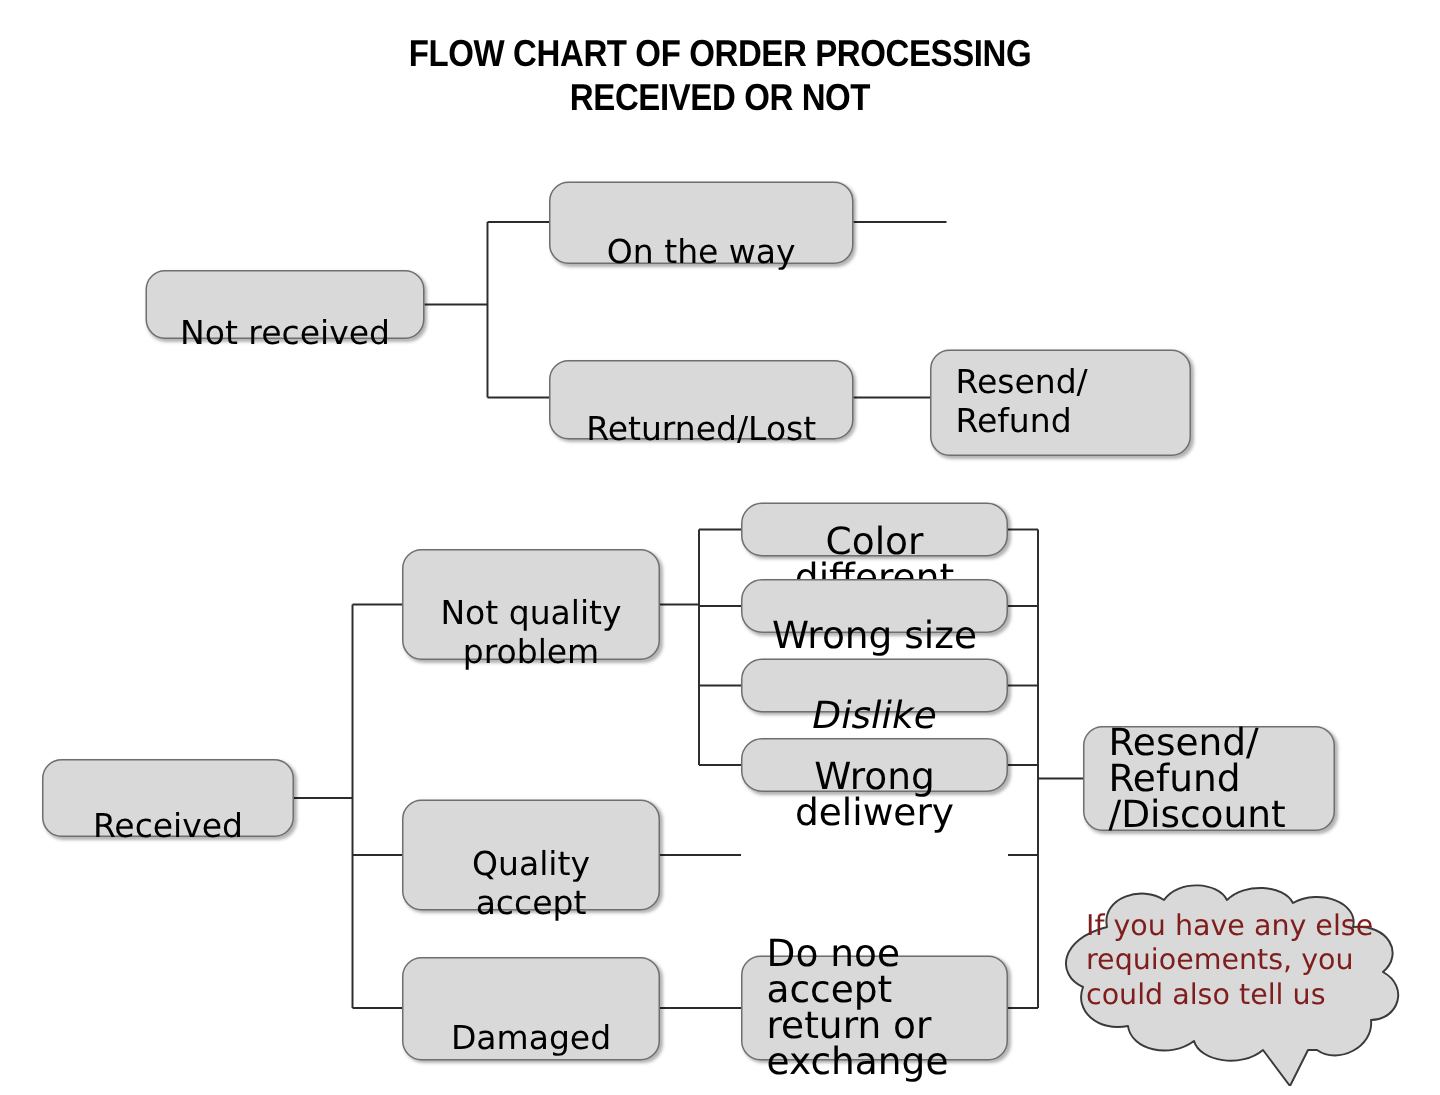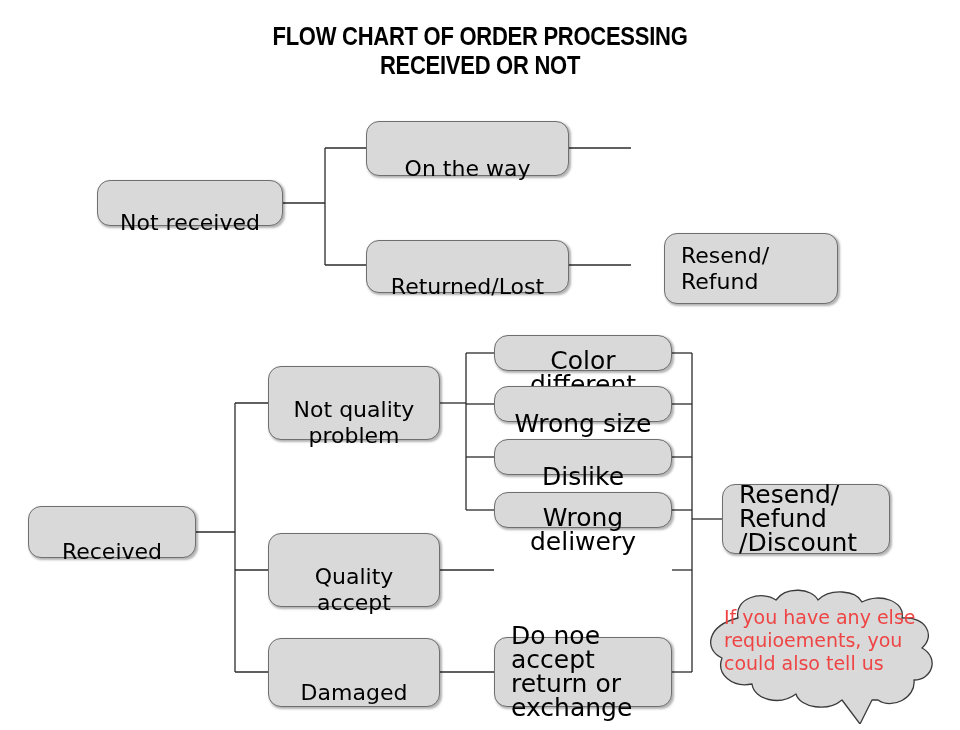--- a/index.html
+++ b/index.html
@@ -82,21 +82,21 @@
     stroke-width: 1.3;
     stroke-linejoin: round;
   }
   #bubble-text {
     position: absolute;
     left: 24px;
     top: 18px;
     width: 205px;
     font-size: 19px;
     line-height: 23px;
-    color: #ef4444;
+    color: #7f1d1d;
     white-space: pre-line;
     text-align: left;
   }
 </style>
 </head>
 <body>
 
 <div id="page">
 
   <div id="title">
@@ -147,21 +147,21 @@
 
   <div class="node center" style="left:366px; top:121px; width:203px; height:55px;">
     <span class="txt">On the way</span>
   </div>
 
 
   <div class="node center" style="left:366px; top:240px; width:203px; height:53px;">
     <span class="txt">Returned/Lost</span>
   </div>
 
-  <div class="node leftal" style="left:664px; top:233px; width:174px; height:71px;">
+  <div class="node leftal" style="left:620px; top:233px; width:174px; height:71px;">
     <span class="txt">Resend/
 Refund</span>
   </div>
 
   <div class="node center" style="left:28px; top:506px; width:168px; height:52px;">
     <span class="txt">Received</span>
   </div>
 
   <div class="node center" style="left:268px; top:366px; width:172px; height:74px;">
     <span class="txt">Not quality
@@ -178,21 +178,21 @@
   </div>
 
   <div class="node center sm tight" style="left:494px; top:335px; width:178px; height:36px;">
     <span class="txt">Color different</span>
   </div>
 
   <div class="node center sm tight" style="left:494px; top:386px; width:178px; height:36px;">
     <span class="txt">Wrong size</span>
   </div>
 
-  <div class="node center sm tight" style="left:494px; top:439px; width:178px; height:36px;">
+  <div class="node center sm tight" style="left:494px; top:439px; width:178px; height:36px;font-style:italic;">
     <span class="txt">Dislike</span>
   </div>
 
   <div class="node center sm tight" style="left:494px; top:492px; width:178px; height:36px;">
     <span class="txt">Wrong deliwery</span>
   </div>
 
 
   <div class="node leftal sm" style="left:494px; top:637px; width:178px; height:70px;">
     <span class="txt">Do noe accept

